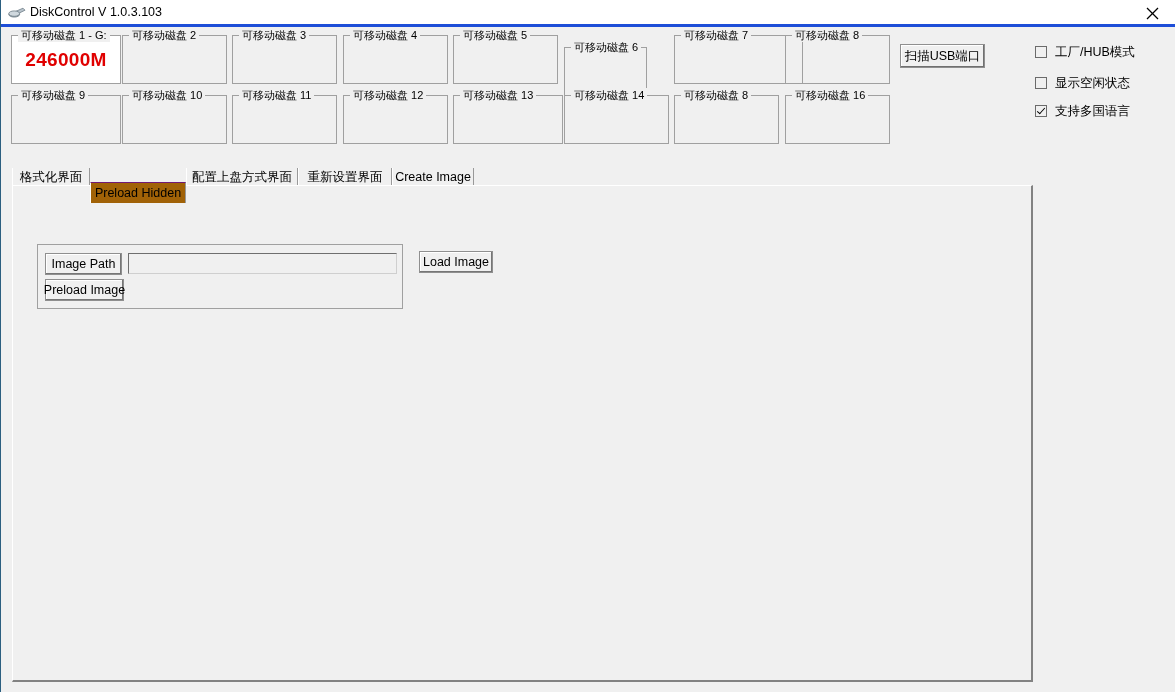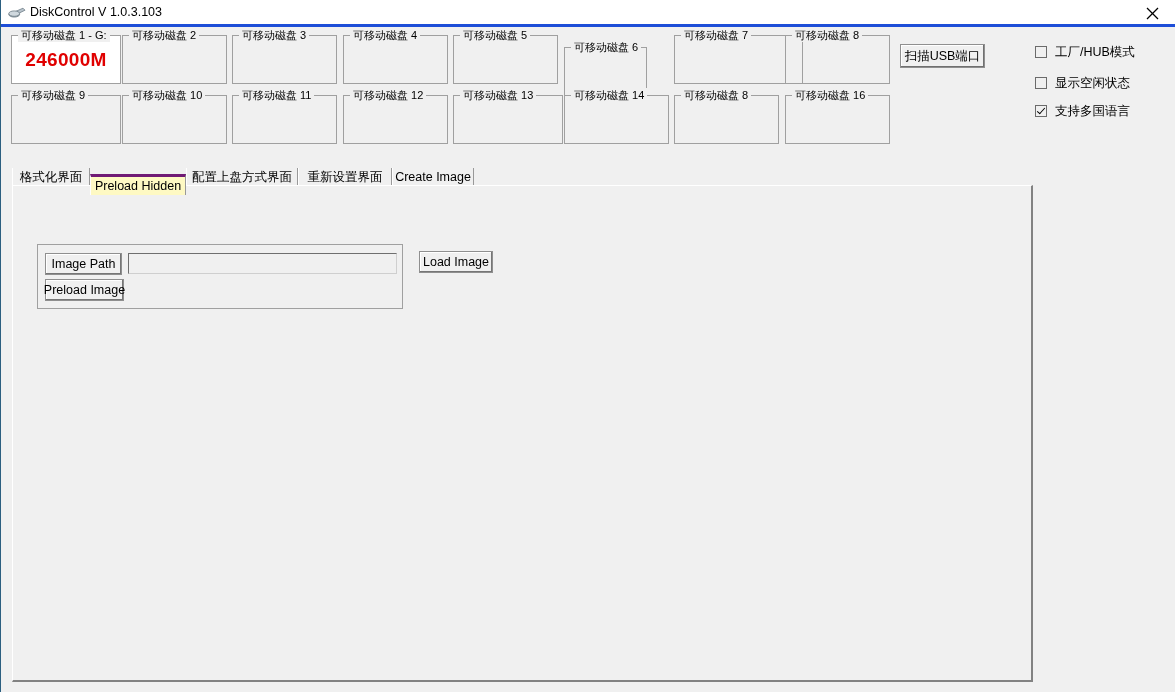--- a/index.html
+++ b/index.html
@@ -191,26 +191,26 @@
     border-right: 1px solid #999999;
     display: flex;
     align-items: center;
     justify-content: center;
     font-size: 12.5px;
     white-space: nowrap;
     cursor: default;
     padding: 0 6px;
   }
   .tab.selected {
-    top: 8px;
+    top: 16px;
     height: 21px;
-    background: #fef9c3;
+    background: #a16207;
     border-left: 1px solid #ffffff;
     border-right: 1px solid #999999;
-    border-top: 3px solid #701a75;
+    border-top: 1px solid #701a75;
     z-index: 3;
   }
 
   #tab-panel {
     position: absolute;
     left: 11px;
     top: 185px;
     width: 1021px;
     height: 497px;
     box-sizing: border-box;

